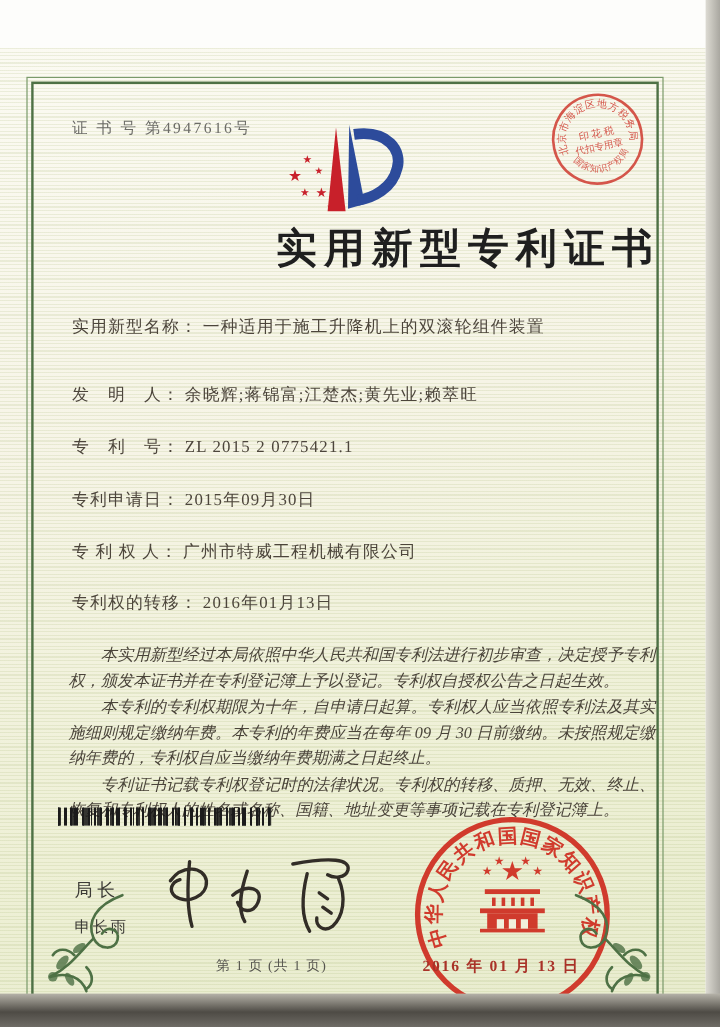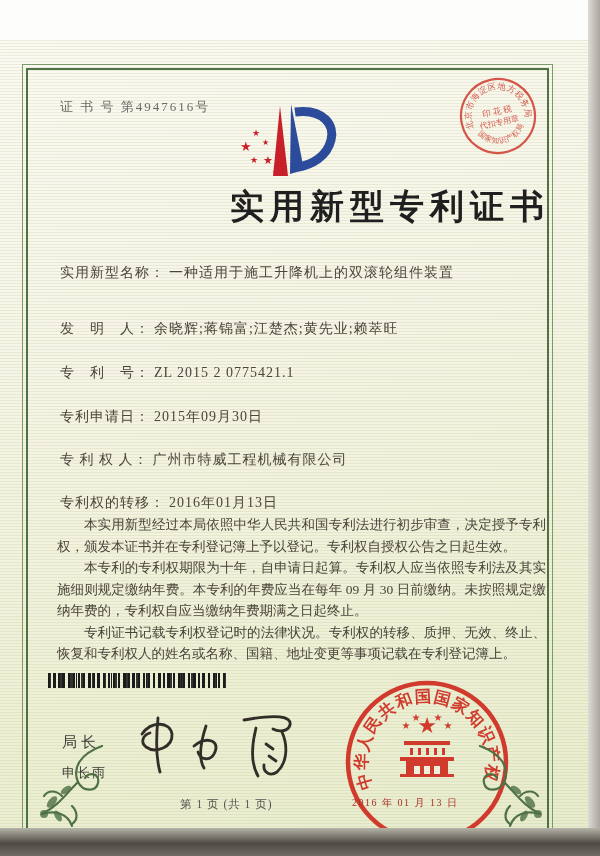--- a/index.html
+++ b/index.html
@@ -16,35 +16,35 @@
   .scan-bottom{position:absolute;left:0;top:828px;width:600px;height:28px;
        background:linear-gradient(180deg,#b5b2a8 0%,#4e4b45 55%,#6f6c66 100%);}
   .frame{position:absolute;left:26px;top:28px;width:519px;height:765px;
        border:2.5px solid #4e7145;outline:1px solid #7a9a6a;outline-offset:3px;}
   .cert-no{position:absolute;left:60px;top:58px;font-size:13px;color:#6b6b66;letter-spacing:2px;}
   .title{position:absolute;left:30px;top:144px;width:520px;text-align:right;
        font-size:34px;font-weight:600;color:#1f1f1f;letter-spacing:6px;}
   .field{position:absolute;left:60px;font-size:14px;color:#4c453b;letter-spacing:1px;white-space:nowrap;}
   .f0{top:224px}.f1{top:280px}.f2{top:324px}.f3{top:368px}.f4{top:411px}.f5{top:454px}
   .flabel{margin-right:4px;text-align:center;}
-  .paras{position:absolute;left:57px;top:474px;width:489px;font-size:13.5px;
-       line-height:21.5px;color:#4a443a;text-align:justify;}
+  .paras{position:absolute;left:57px;top:495px;width:489px;font-size:13.5px;
+       line-height:21.5px;color:#4a443a;text-align:justify;font-style:italic;}
   .paras p{margin:0;text-indent:2em;}
   .barcode{position:absolute;left:48px;top:633px;width:178px;height:15px;
        background:
         repeating-linear-gradient(90deg,#1b1b1b 0 2px,rgba(0,0,0,0) 2px 5px),
         repeating-linear-gradient(90deg,#1b1b1b 0 1px,rgba(0,0,0,0) 1px 7px),
         repeating-linear-gradient(90deg,rgba(20,20,20,.85) 0 3px,rgba(0,0,0,0) 3px 11px);}
   .director-title{position:absolute;left:62px;top:693px;font-size:15px;color:#3c3b36;letter-spacing:4px;
        font-family:Liberation Sans, sans-serif;}
   .director-name{position:absolute;left:62px;top:724px;font-size:13px;color:#3c3b36;letter-spacing:2px;
        font-family:"Liberation Sans","DejaVu Sans",sans-serif;}
   .signature{position:absolute;left:128px;top:662px;}
   .grant-seal{position:absolute;left:342px;top:637px;opacity:.93;}
-  .seal-date{position:absolute;left:352px;top:756px;font-size:10px;font-weight:normal;
+  .seal-date{position:absolute;left:352px;top:756px;font-size:13px;font-weight:bold;
        color:#a93228;letter-spacing:1.5px;white-space:nowrap;}
   .footer{position:absolute;left:180px;top:757px;width:190px;text-align:left;
        font-size:11.5px;color:#56554f;letter-spacing:1px;}
   .tax-stamp{position:absolute;left:456px;top:34px;transform:rotate(-12deg);opacity:.85;}
   .logo{position:absolute;left:238px;top:62px;}
   .flourish{position:absolute;}
   .flourish.bl{left:28px;top:700px;}
   .flourish.br{left:462px;top:700px;transform:scaleX(-1);}
 </style>
 </head>

